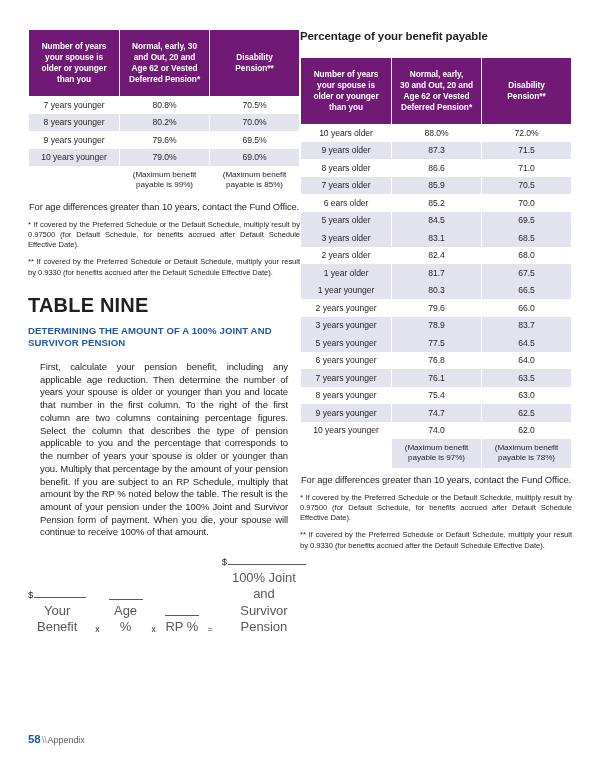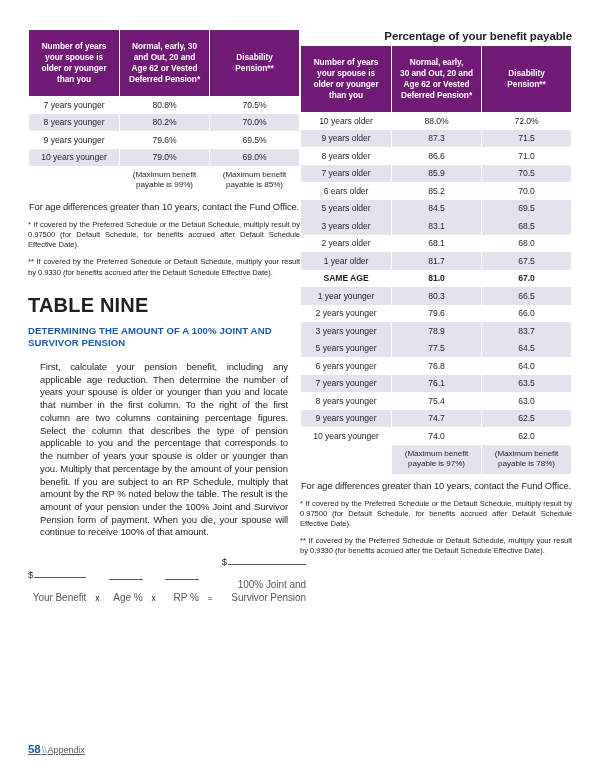--- a/index.html
+++ b/index.html
@@ -30,22 +30,21 @@
     width: 272px;
   }
   .col-left  { left: 28px; }
   .col-right { left: 300px; }
 
   
   .subtitle {
     font-size: 11.5px;
     font-weight: bold;
     color: #231f20;
-    text-align: right;
-    margin: 0 0 4px 0;
+    margin: 0 0 16px 0;
     letter-spacing: -0.1px;
   }
   .pct-table {
     width: 100%;
     border-collapse: separate;
     border-spacing: 1.5px 0;
     table-layout: fixed;
   }
   .pct-table th {
     background: #701a75;
@@ -147,37 +146,36 @@
   .w-benefit { width: 52px; }
   .w-age     { width: 34px; }
   .w-rp      { width: 34px; }
   .w-result  { width: 78px; }
   .f-op {
     font-size: 8.5px;
     padding: 0 9px 1px 9px;
     color: #231f20;
   }
   .f-label {
-    font-size: 10px;
+    font-size: 13px;
     color: #58595b;
-    margin-top: 12px;
+    margin-top: 3px;
     line-height: 1.25;
-    text-align: right;
+    text-align: center;
     letter-spacing: -0.05px;
   }
 
   
   .footer {
     position: absolute;
     left: 28px;
-    bottom: 26px;
+    bottom: 36px;
     font-size: 9px;
     color: #58595b;
     letter-spacing: -0.05px;
-    text-decoration: underline;
   }
   .footer .pg {
     font-size: 11.5px;
     font-weight: bold;
     color: #1f5aa8;
   }
   .footer .slashes { color: #8a8c8e; margin: 0 1px; }
 </style>
 </head>
 <body>
@@ -354,32 +352,27 @@
             <td>84.5</td>
             <td>69.5</td>
           </tr>
           <tr class="alt">
             <td>3 years older</td>
             <td>83.1</td>
             <td>68.5</td>
           </tr>
           <tr class="plain">
             <td>2 years older</td>
-            <td>68.1</td>
+            <td>82.4</td>
             <td>68.0</td>
           </tr>
           <tr class="alt">
             <td>1 year older</td>
             <td>81.7</td>
             <td>67.5</td>
-          </tr>
-          <tr class="plain same-age">
-            <td>SAME AGE</td>
-            <td>81.0</td>
-            <td>67.0</td>
           </tr>
           <tr class="alt">
             <td>1 year younger</td>
             <td>80.3</td>
             <td>66.5</td>
           </tr>
           <tr class="plain">
             <td>2 years younger</td>
             <td>79.6</td>
             <td>66.0</td>

